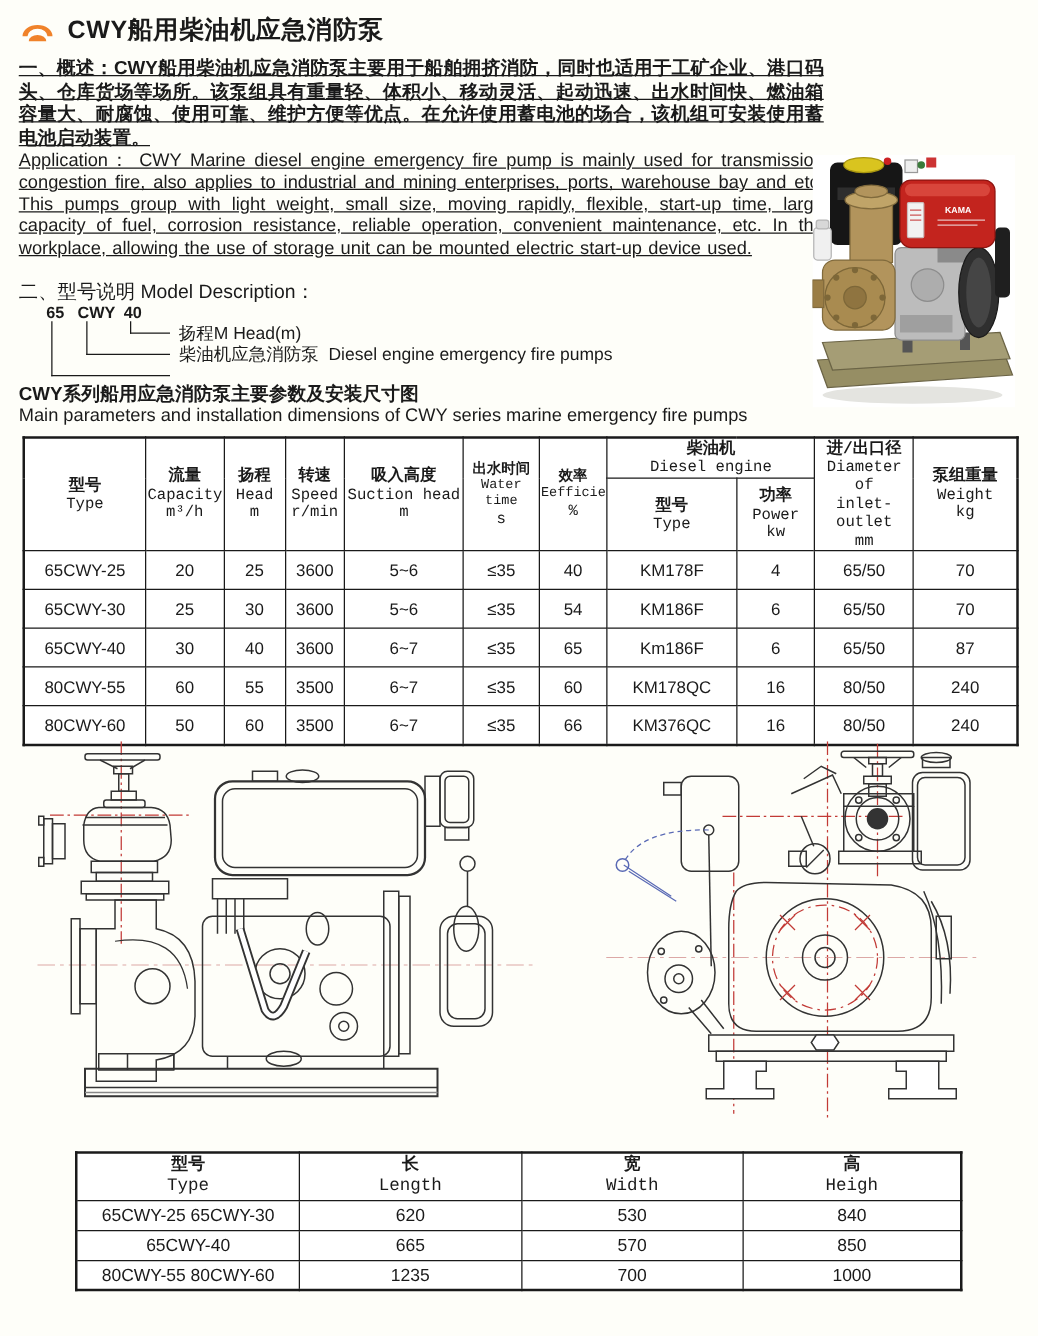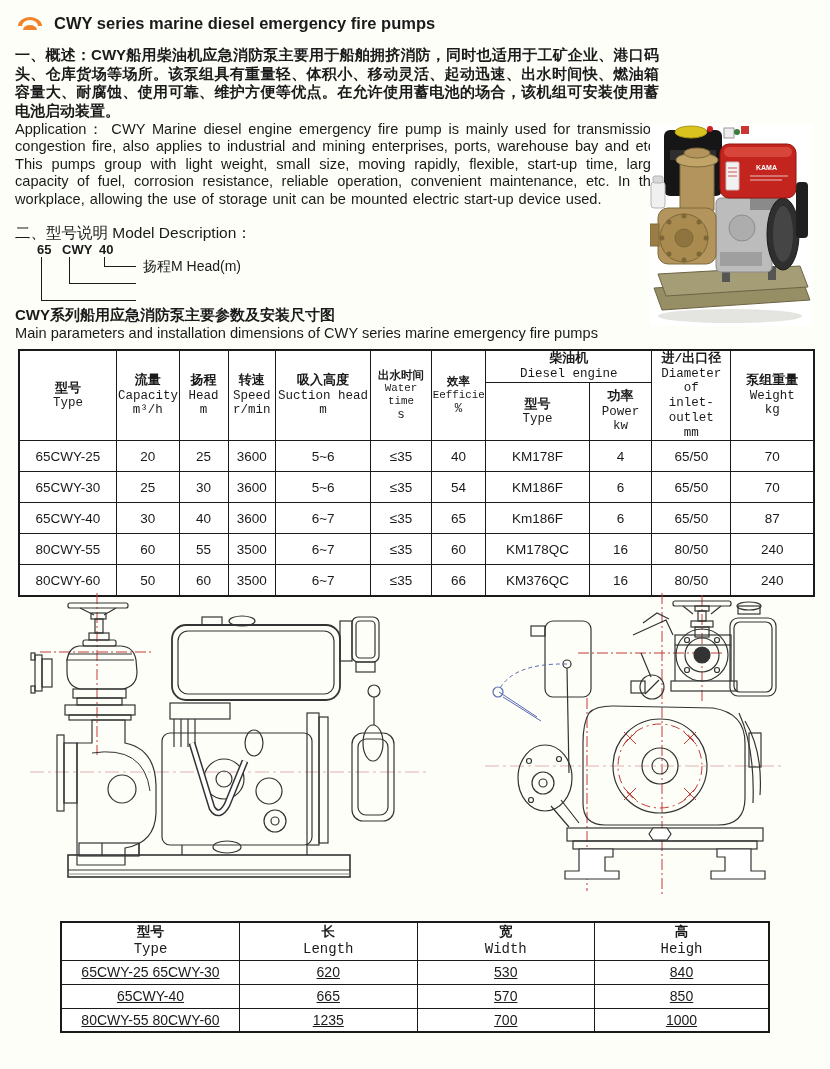--- a/index.html
+++ b/index.html
@@ -8,21 +8,21 @@
     background:#fefef9;color:#1a1a1a;
     font-family:"Liberation Sans","DejaVu Sans",sans-serif;
     overflow:hidden;
   }
   .abs{position:absolute;}
   
   #page-header{left:14px;top:10px;display:flex;align-items:flex-end;gap:8px;}
   .title-cn{font-size:20px;font-weight:bold;letter-spacing:.5px;}
   .title-en{font-size:16.5px;font-weight:bold;padding-bottom:1px;}
   
-  .para{left:15px;width:644px;text-align:justify;}
+  .para{left:15px;width:644px;text-align:justify;text-decoration:underline;}
   #overview-cn{top:46px;font-size:15px;font-weight:bold;line-height:18.6px;}
   #overview-en{top:121px;font-size:14.6px;line-height:17.4px;word-spacing:1px;}
   #model-heading{left:15px;top:223px;font-size:15.5px;font-weight:normal;}
   
   #model-diagram{left:15px;top:242px;width:640px;height:64px;}
   .mcode{position:absolute;top:0;font-size:13px;font-weight:600;}
   .mline{position:absolute;border-left:1.5px solid #1a1a1a;border-bottom:1.5px solid #1a1a1a;}
   .mlabel{position:absolute;left:128px;font-size:14px;white-space:pre;}
   #params-title-cn{left:15px;top:306px;font-size:15px;font-weight:bold;}
   #params-title-en{left:15px;top:325px;font-size:14.6px;}
@@ -37,54 +37,55 @@
   #main-table tbody tr{height:31px;}
   #main-table td{font-size:13.5px;text-align:center;}
   th{font-weight:normal;font-family:Liberation Mono, monospace;}
   th .cn{font-size:13px;font-weight:bold;line-height:1.2;}
   th .en{font-size:12.5px;line-height:1.18;}
   th .unit{font-size:12.5px;line-height:1.18;}
   th.sm .cn{font-size:11.5px;}
   th.sm .en{font-size:10.8px;}
   #dims-table{left:60px;top:921px;width:710px;}
   #dims-table thead tr{height:38px;}
-  #dims-table tbody tr{height:24px;text-decoration:underline;}
+  #dims-table tbody tr{height:24px;}
   #dims-table td{font-size:14px;}
   #dims-table th .cn{font-size:13.5px;}
   #dims-table th .en{font-size:14px;}
   
   #product-photo{left:650px;top:124px;width:162px;height:202px;}
   #side-view{left:22px;top:593px;}
   #front-view{left:483px;top:593px;}
   svg{display:block;}
 </style>
 </head>
 <body>
 
 <div class="abs" id="page-header">
   <svg width="32" height="24" viewBox="0 0 32 24">
     <path d="M4 16 A12 9 0 0 1 28 16 L24 16 A8 6 0 0 0 8 16 Z" fill="#f0822a"></path>
     <path d="M9 20 A7 5 0 0 1 23 20 Z" fill="#f0822a"></path>
   </svg>
-  <span class="title-en">CWY series marine diesel emergency fire pumps</span>
+  <span class="title-cn">CWY船用柴油机应急消防泵</span>
 </div>
 
 <div class="abs para" id="overview-cn">一、概述：CWY船用柴油机应急消防泵主要用于船舶拥挤消防，同时也适用于工矿企业、港口码头、仓库货场等场所。该泵组具有重量轻、体积小、移动灵活、起动迅速、出水时间快、燃油箱容量大、耐腐蚀、使用可靠、维护方便等优点。在允许使用蓄电池的场合，该机组可安装使用蓄电池启动装置。</div>
 <div class="abs para" id="overview-en">Application： CWY Marine diesel engine emergency fire pump is mainly used for transmission congestion fire, also applies to industrial and mining enterprises, ports, warehouse bay and etc. This pumps group with light weight, small size, moving rapidly, flexible, start-up time, large capacity of fuel, corrosion resistance, reliable operation, convenient maintenance, etc. In the workplace, allowing the use of storage unit can be mounted electric start-up device used.</div>
 
 <div class="abs" id="model-heading">二、型号说明  Model Description：</div>
 
 <div class="abs" id="model-diagram">
   <span class="mcode" style="left:22px;">65</span>
   <span class="mcode" style="left:47px;">CWY</span>
   <span class="mcode" style="left:84px;">40</span>
   <div class="mline" style="left:89px;top:15px;width:31px;height:9px;"></div>
   <div class="mline" style="left:54px;top:15px;width:66px;height:26px;"></div>
   <div class="mline" style="left:26px;top:15px;width:94px;height:43px;"></div>
   <span class="mlabel" style="top:16px;">扬程M Head(m)</span>
+  <span class="mlabel" style="top:33px;">柴油机应急消防泵  Diesel engine emergency fire pumps</span>
 </div>
 
 <div class="abs" id="params-title-cn">CWY系列船用应急消防泵主要参数及安装尺寸图</div>
 <div class="abs" id="params-title-en">Main parameters and installation dimensions of CWY series marine emergency fire pumps</div>
 
 <div class="abs" id="product-photo">
   <svg width="162" height="202" viewBox="0 0 162 202">
     <rect x="0" y="0" width="162" height="202" fill="#ffffff"></rect>
 
     <ellipse cx="80" cy="192" rx="72" ry="7" fill="#e4e4e0"></ellipse>

